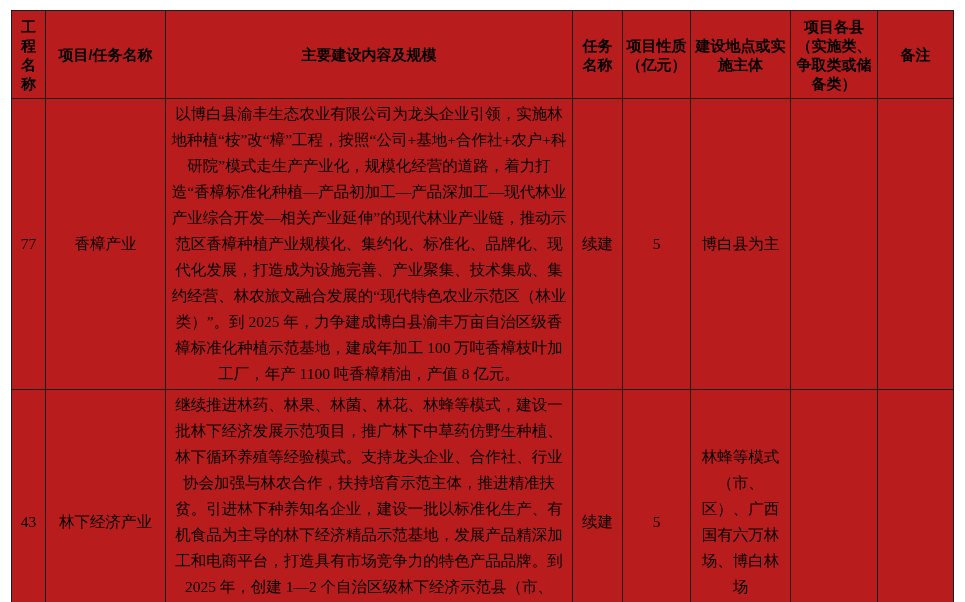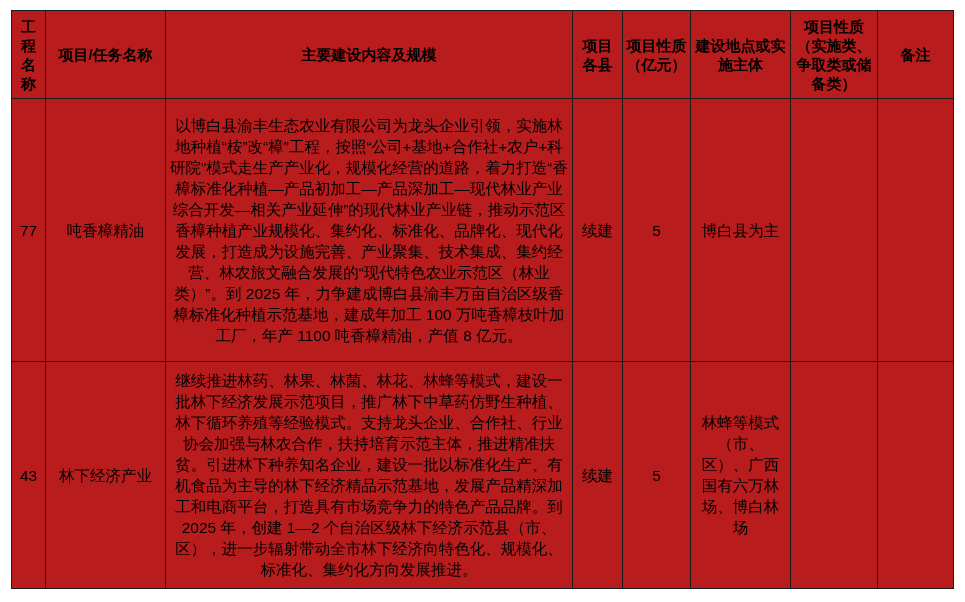--- a/index.html
+++ b/index.html
@@ -26,23 +26,23 @@
   #doc-table th {
     font-family: "Liberation Sans", sans-serif;
     font-weight: bold;
     font-size: 15px;
     line-height: 19px;
     text-align: center;
     vertical-align: middle;
     padding: 2px 3px;
   }
   #doc-table td {
-    font-family: Liberation Sans, sans-serif;
+    font-family: Liberation Serif, serif;
     font-size: 15.5px;
-    line-height: 21px;
+    line-height: 26px;
     text-align: center;
     vertical-align: middle;
     padding: 2px 4px;
   }
   th.v-head {
     word-break: break-all;
     padding: 2px 1px;
   }
   td.content-cell {
     text-align: justify;
@@ -68,29 +68,29 @@
     <col style="width:68px">
     <col style="width:100px">
     <col style="width:87px">
     <col style="width:76px">
   </colgroup>
   <tbody>
     <tr class="header-row">
       <th class="v-head">工程名称</th>
       <th>项目/任务名称</th>
       <th>主要建设内容及规模</th>
-      <th>项目各县</th>
+      <th>任务名称</th>
       <th>项目性质（亿元）</th>
       <th>建设地点或实施主体</th>
-      <th>项目性质（实施类、争取类或储备类）</th>
+      <th>项目各县（实施类、争取类或储备类）</th>
       <th>备注</th>
     </tr>
     <tr class="row-52">
       <td>77</td>
-      <td>吨香樟精油</td>
+      <td>香樟产业</td>
       <td class="content-cell">以博白县渝丰生态农业有限公司为龙头企业引领，实施林地种植“桉”改“樟”工程，按照“公司+基地+合作社+农户+科研院”模式走生产产业化，规模化经营的道路，着力打造“香樟标准化种植—产品初加工—产品深加工—现代林业产业综合开发—相关产业延伸”的现代林业产业链，推动示范区香樟种植产业规模化、集约化、标准化、品牌化、现代化发展，打造成为设施完善、产业聚集、技术集成、集约经营、林农旅文融合发展的“现代特色农业示范区（林业类）”。到 2025 年，力争建成博白县渝丰万亩自治区级香樟标准化种植示范基地，建成年加工 100 万吨香樟枝叶加工厂，年产 1100 吨香樟精油，产值 8 亿元。</td>
       <td>续建</td>
       <td>5</td>
       <td class="loc-cell">博白县为主</td>
       <td></td>
       <td></td>
     </tr>
     <tr class="row-53">
       <td>43</td>
       <td>林下经济产业</td>

